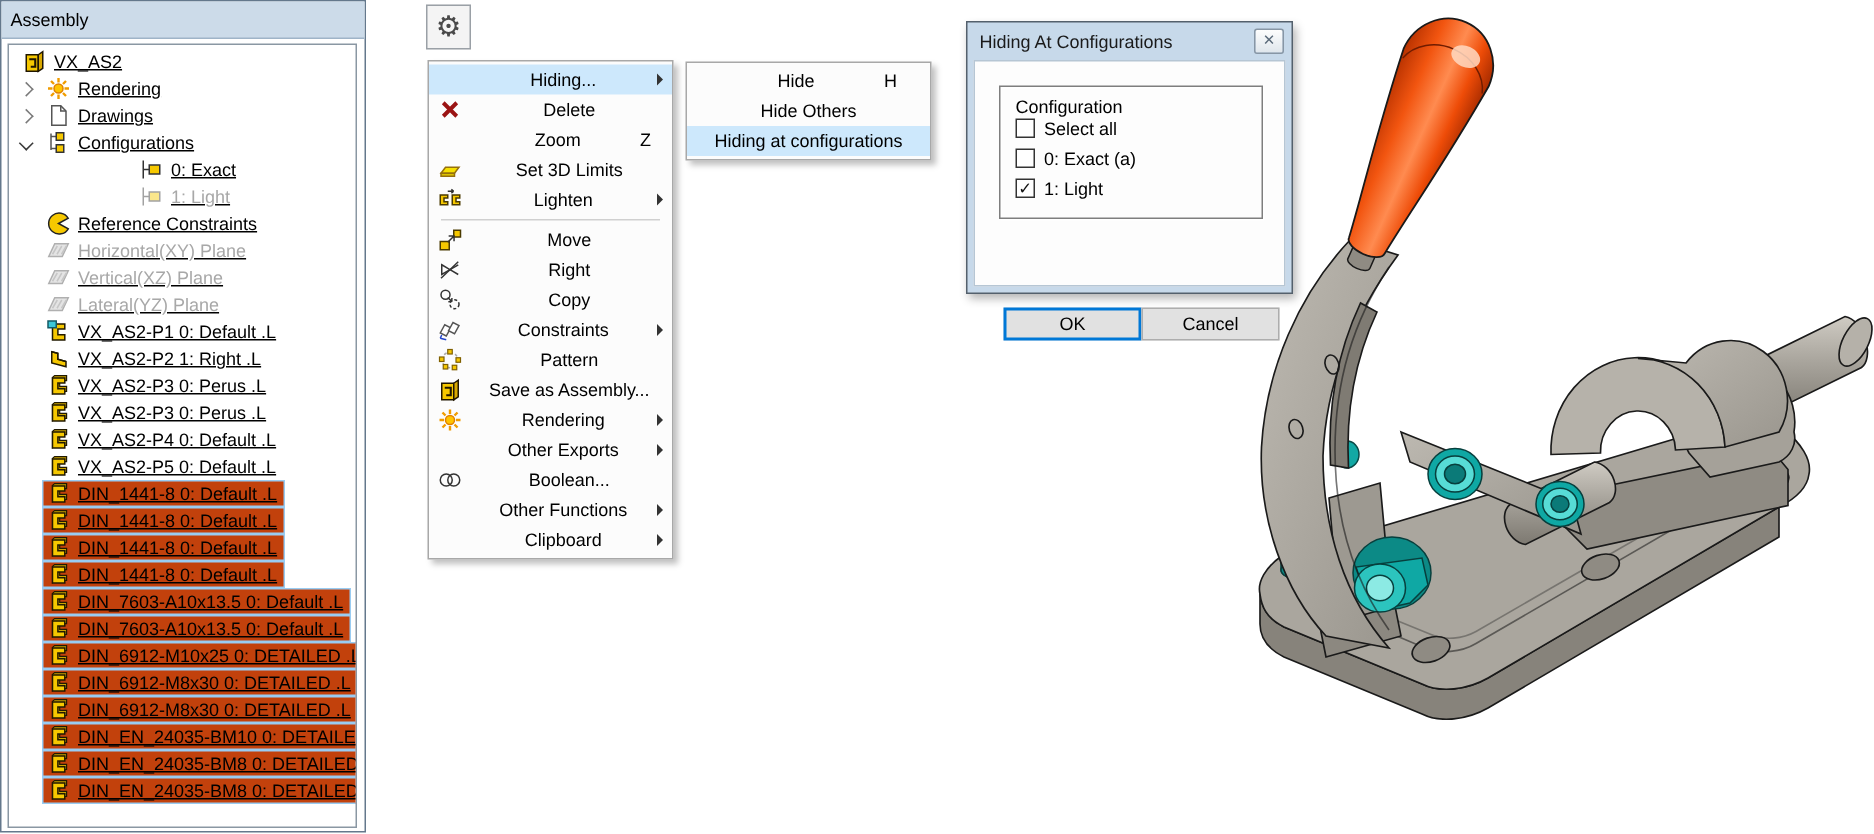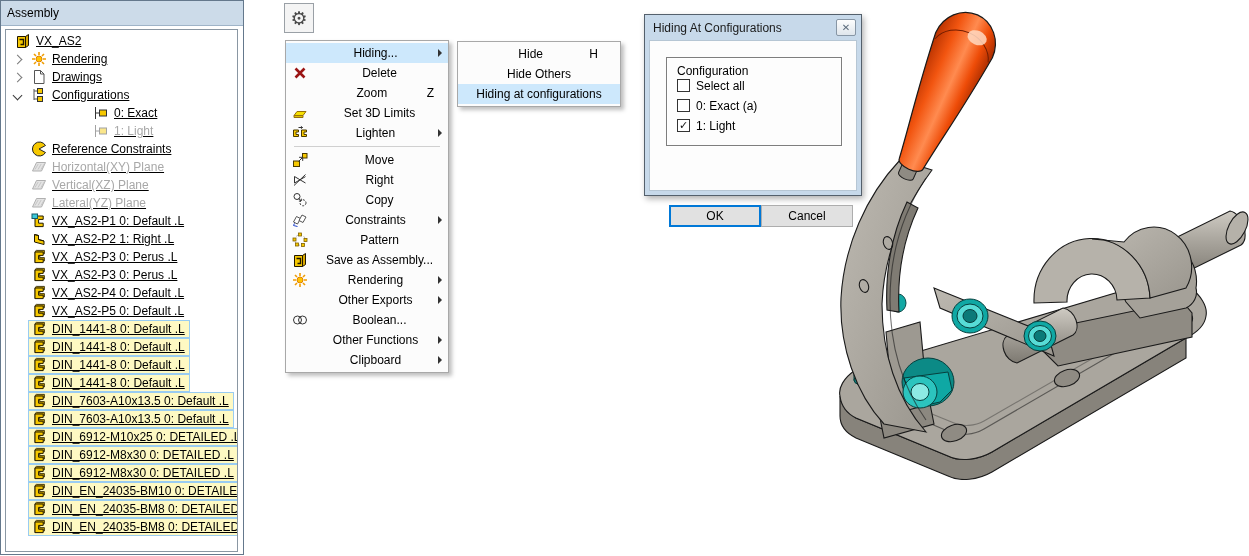--- a/index.html
+++ b/index.html
@@ -13,21 +13,21 @@
   .treebox{position:absolute;left:4px;top:28px;width:233px;bottom:2px;
            border:1px solid #8a97a3;background:#fff;overflow:hidden;padding-top:2px;box-sizing:border-box;}
   .r{height:18px;display:flex;align-items:center;white-space:nowrap;text-decoration:underline;}
   .exp{width:22px;flex:0 0 22px;display:flex;align-items:center;justify-content:center;}
   .exp2{width:84px;flex:0 0 84px;}
   .lv0{padding-left:6px;}
   .chev{width:6px;height:6px;border-right:1.4px solid #7a7a7a;border-bottom:1.4px solid #7a7a7a;display:inline-block;}
   .chev.right{transform:rotate(-45deg);}
   .chev.down{transform:rotate(45deg);border-color:#3a3a3a;}
   .hl{display:flex;align-items:center;padding:0 4px 0 2px;border:1px solid transparent;height:16px;}
-  .sel .hl{background:#fef9c3;border-color:#99ccf2;}
+  .sel .hl{background:#c2410c;border-color:#99ccf2;}
   .ic{width:16px;height:16px;flex:0 0 16px;margin-right:5px;}
   .dis .tl{color:#a8a8a8;}
   .dim{opacity:.45;}
   
   .gearbtn{position:absolute;left:284px;top:3px;width:28px;height:28px;border:1px solid #9aa0a6;
            background:#f4f4f4;display:flex;align-items:center;justify-content:center;}
   .gear{font-size:19px;color:#4a4a4a;line-height:1;}
   
   .menu{position:absolute;left:285px;top:40px;width:164px;background:#fcfcfc;border:1px solid #a8a8a8;
         box-shadow:3px 3px 4px rgba(0,0,0,.25);padding:2px 0;box-sizing:border-box;}

